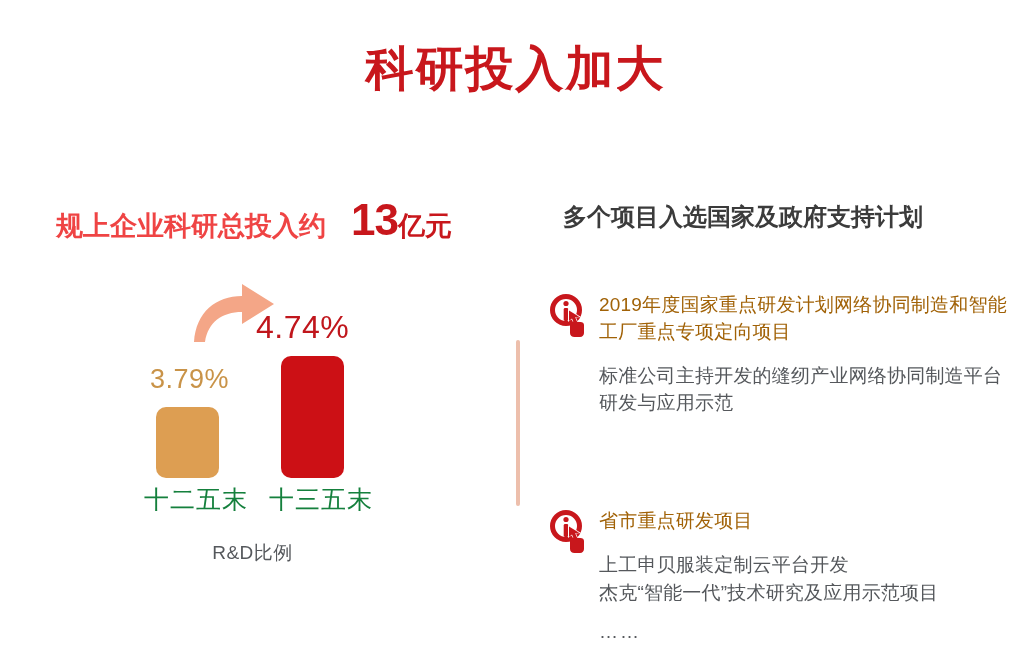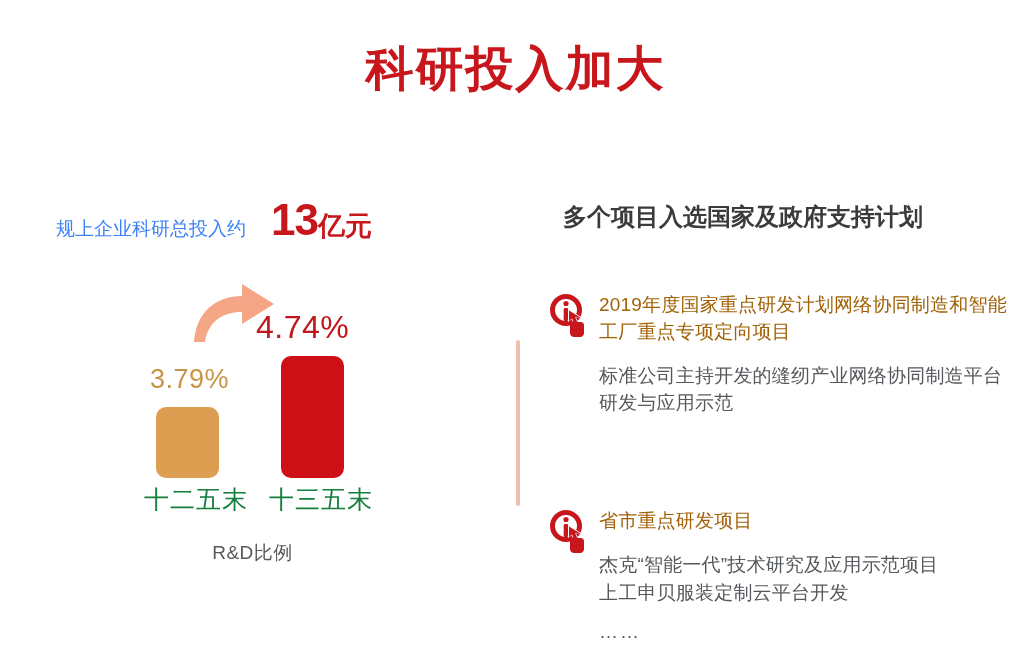--- a/index.html
+++ b/index.html
@@ -45,23 +45,23 @@
     height: 650px;
   }
   #left-heading {
     position: absolute;
     left: 56px;
     top: 198px;
     white-space: nowrap;
     line-height: 1;
   }
   #left-heading .lead {
-    font-size: 19px;
-    font-weight: normal;
-    color: #3b82f6;
+    font-size: 27px;
+    font-weight: bold;
+    color: #ef4444;
     letter-spacing: 0px;
     vertical-align: baseline;
   }
   #left-heading .bignum {
     font-size: 44px;
     font-weight: bold;
     color: #c8171c;
     vertical-align: baseline;
     letter-spacing: -1px;
     margin-left: 25px;
@@ -275,21 +275,21 @@
         <path d="M20 2 A 16 16 0 1 0 20 34 A 16 16 0 0 0 20 2 Z M20 7 A 11 11 0 1 1 20 29 A 11 11 0 0 1 20 7 Z" fill="#c8171c"></path>
         <circle cx="20" cy="11.5" r="2.6" fill="#c8171c"></circle>
         <rect x="17.7" y="16" width="4.6" height="13" rx="1.4" fill="#c8171c"></rect>
         <path d="M22 17 L22 30 L25.5 27 L28.5 34.5 L33 32.5 L30 25.5 L35 25 Z" fill="#ffffff"></path>
         <path d="M23 18.5 L23 29 L26 26.4 L28.8 33.4 L32 32 L29.2 25.2 L33.2 24.8 Z" fill="#c8171c"></path>
         <path d="M24 29.5 L24 41 C 24 43.5 26 45 28.5 45 L34 45 C 36.5 45 38 43.2 38 41 L38 33 C 38 31 36.5 30 34.5 30 Z" fill="#c8171c"></path>
       </svg>
       <div class="bullet-body">
         <div class="bullet-title">省市重点研发项目</div>
         <div class="bullet-sub">
+          <span class="sub-line">上工申贝服装定制云平台开发</span>
           <span class="sub-line">杰克“智能一代”技术研究及应用示范项目</span>
-          <span class="sub-line">上工申贝服装定制云平台开发</span>
           <span class="sub-line ellipsis">……</span>
         </div>
       </div>
     </div>
 
   </div>
 </div>
 
 </body></html>

